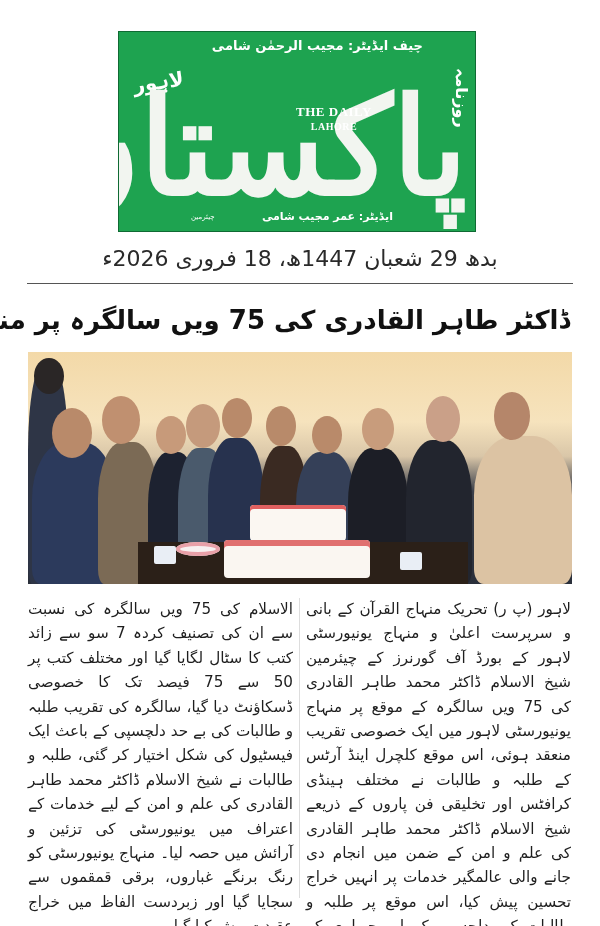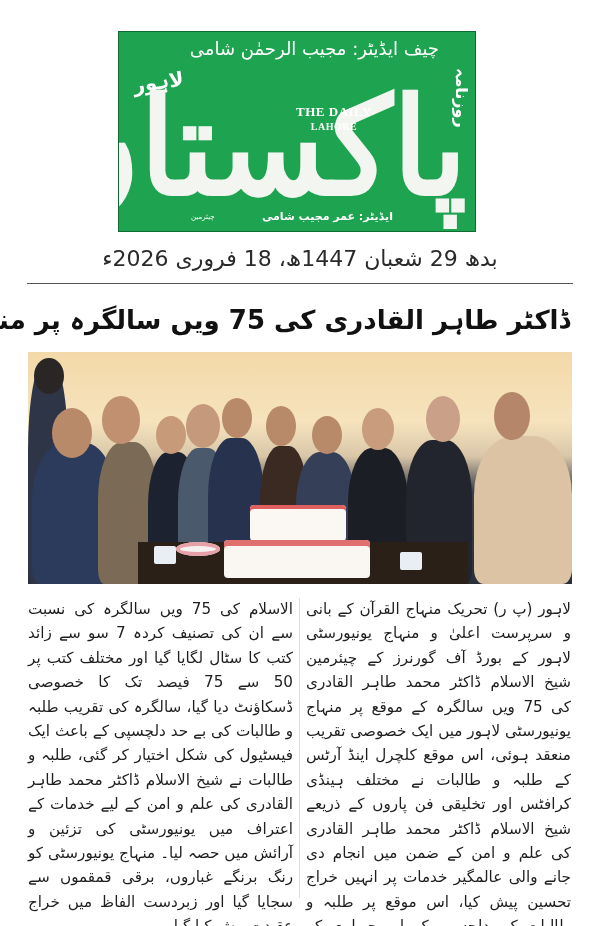--- a/index.html
+++ b/index.html
@@ -19,22 +19,22 @@
     }
     .mh-en {
       position: absolute; left: 145px; top: 72px; width: 140px; text-align: center;
       color: #ffffff; font-family: "Liberation Serif", serif; font-weight: bold;
       background: rgba(30,163,80,0.0);
     }
     .mh-en .l1 { font-size: 13px; line-height: 16px; letter-spacing: 0.5px; }
     .mh-en .l2 { font-size: 21px; line-height: 24px; letter-spacing: 0.5px; }
     .mh-en .l3 { font-size: 10px; line-height: 13px; letter-spacing: 0.5px; text-align: center; }
     .mh-top {
-      position: absolute; right: 36px; top: 6px; color: #fff; font-size: 18px; direction: rtl;
-      font-family: "DejaVu Sans", sans-serif; font-weight: normal;
+      position: absolute; right: 52px; top: 6px; color: #fff; font-size: 13px; direction: rtl;
+      font-family: "DejaVu Sans", sans-serif; font-weight: bold;
     }
     .mh-bottom {
       position: absolute; right: 82px; bottom: 8px; color: #fff; font-size: 11px; direction: rtl; font-weight: bold; margin-left: 8px;
     }
     .mh-tag {
       position: absolute; left: 72px; bottom: 10px; color: #fff; font-size: 7px; direction: rtl;
     }
     .mh-lahore {
       position: absolute; left: 14px; top: 38px; color: #fff; font-size: 20px; font-weight: bold;
       direction: rtl; transform: rotate(-8deg);

